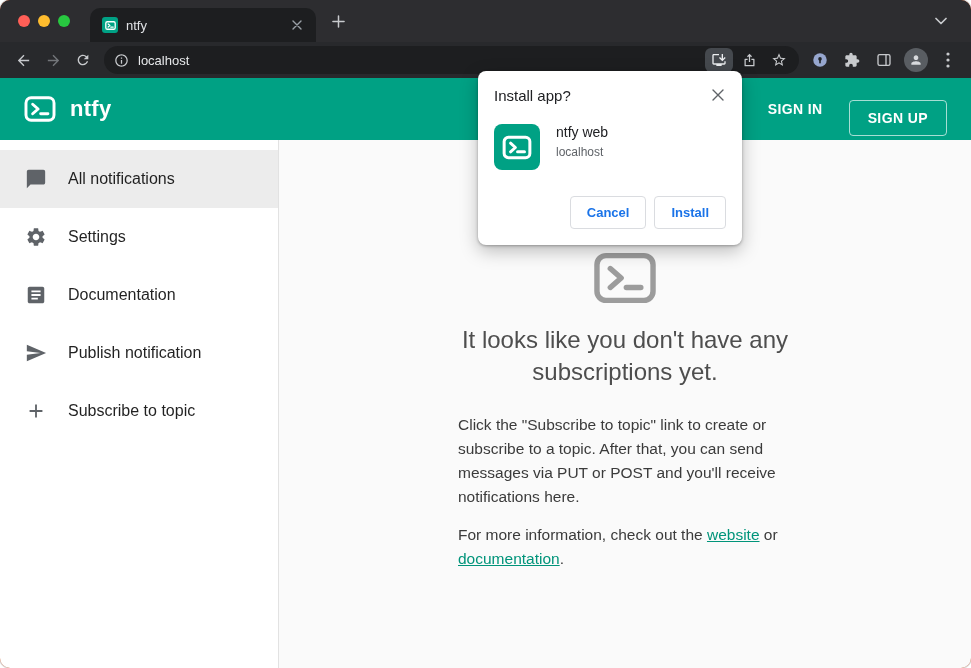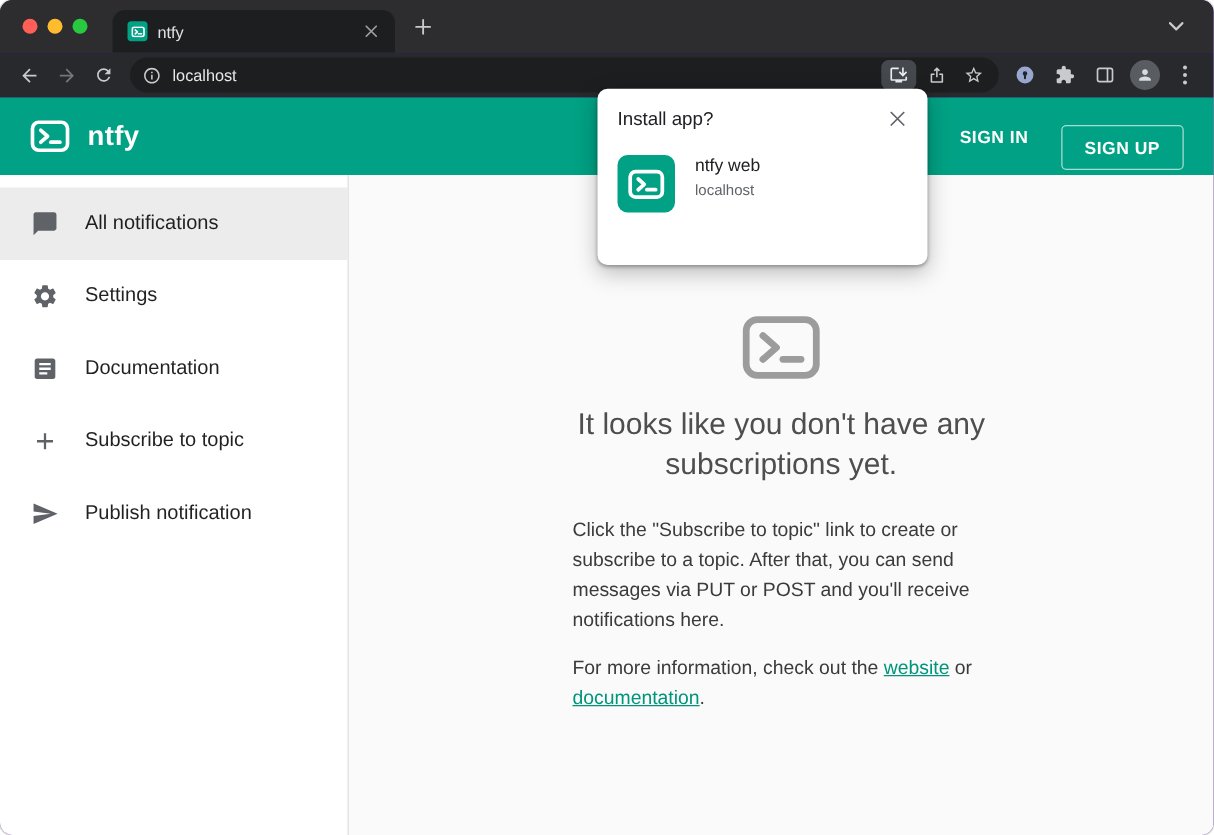--- a/index.html
+++ b/index.html
@@ -1,18 +1,18 @@
 <!DOCTYPE html>
 <html><head>
 <meta charset="utf-8">
 <style>
   * { margin:0; padding:0; box-sizing:border-box; }
   html,body { width:971px; height:668px; }
   body { font-family:"Liberation Sans","DejaVu Sans",sans-serif; background:transparent; }
-  .window { position:relative; width:971px; height:668px; border-radius:10px; overflow:hidden; background:#4c1d95; box-shadow:0 0 0 1px rgba(0,0,0,.15); }
+  .window { position:relative; width:971px; height:668px; border-radius:10px; overflow:hidden; background:#c2410c; box-shadow:0 0 0 1px rgba(0,0,0,.15); }
 
   
   .tabstrip { height:42px; background:#2d2d30; display:flex; align-items:flex-end; padding:0 16px 0 18px; }
   .traffic { display:flex; gap:8px; align-items:center; align-self:center; margin-right:20px; }
   .light { width:12px; height:12px; border-radius:50%; }
   .tab { width:226px; height:34px; background:#1d1e20; border-radius:10px 10px 0 0; display:flex; align-items:center; padding:0 10px 0 12px; gap:8px; }
   .tab-title { flex:1; color:#e0e2e5; font-size:13px; white-space:nowrap; overflow:hidden; }
   .favicon { width:16px; height:16px; border-radius:3px; display:flex; align-items:center; justify-content:center; flex:0 0 auto; }
   .tab-close { width:18px; height:18px; display:flex; align-items:center; justify-content:center; border-radius:50%; color:#9aa0a6; }
   .newtab-btn { align-self:center; width:28px; height:28px; margin-left:8px; display:flex; align-items:center; justify-content:center; color:#c8cacd; border-radius:50%; }
@@ -216,32 +216,32 @@
         <span class="side-icon">
           <svg width="22" height="22" viewBox="0 0 24 24" fill="currentColor">
               <path d="M19 3H5c-1.1 0-2 .9-2 2v14c0 1.1.9 2 2 2h14c1.1 0 2-.9 2-2V5c0-1.1-.9-2-2-2zm-5 14H7v-2h7v2zm3-4H7v-2h10v2zm0-4H7V7h10v2z"></path>
             </svg>
         </span>
         <span>Documentation</span>
       </div>
       <div class="side-item">
         <span class="side-icon">
           <svg width="22" height="22" viewBox="0 0 24 24" fill="currentColor">
+              <path d="M2.01 21L23 12 2.01 3 2 10l15 2-15 2z"></path>
+            </svg>
+        </span>
+        <span>Publish notification</span>
+      </div>
+      <div class="side-item">
+        <span class="side-icon">
+          <svg width="22" height="22" viewBox="0 0 24 24" fill="currentColor">
               <path d="M19 13h-6v6h-2v-6H5v-2h6V5h2v6h6v2z"></path>
             </svg>
         </span>
         <span>Subscribe to topic</span>
-      </div>
-      <div class="side-item">
-        <span class="side-icon">
-          <svg width="22" height="22" viewBox="0 0 24 24" fill="currentColor">
-              <path d="M2.01 21L23 12 2.01 3 2 10l15 2-15 2z"></path>
-            </svg>
-        </span>
-        <span>Publish notification</span>
       </div>
     </div>
 
     <div class="main">
       <span class="empty-logo">
         <svg width="64" height="52" viewBox="0 0 28 23" style="display:block">
             <rect x="1.6" y="1.6" width="24.8" height="19.8" rx="4" fill="none" stroke="currentColor" stroke-width="2.4"></rect>
             <path d="M7.5 7.3l4.8 4.2-4.8 4.2" fill="none" stroke="currentColor" stroke-width="2.4" stroke-linecap="round" stroke-linejoin="round"></path>
             <path d="M14.6 15.7h6.4" stroke="currentColor" stroke-width="2.4" stroke-linecap="round"></path>
           </svg>
@@ -265,15 +265,19 @@
             <rect x="2" y="2" width="24" height="19" rx="4" fill="none" stroke="#fff" stroke-width="2.8"></rect>
             <path d="M8 7.5l4.5 4L8 15.5" fill="none" stroke="#fff" stroke-width="2.8" stroke-linecap="round" stroke-linejoin="round"></path>
             <path d="M14.5 15.5H21" stroke="#fff" stroke-width="2.8" stroke-linecap="round"></path>
           </svg>
       </span>
       <div>
         <div class="dlg-app-name">ntfy web</div>
         <div class="dlg-app-origin">localhost</div>
       </div>
     </div>
+    <div class="dlg-actions">
+      <button class="dlg-btn">Cancel</button>
+      <button class="dlg-btn">Install</button>
+    </div>
   </div>
 
 </div>
 
 </body></html>

